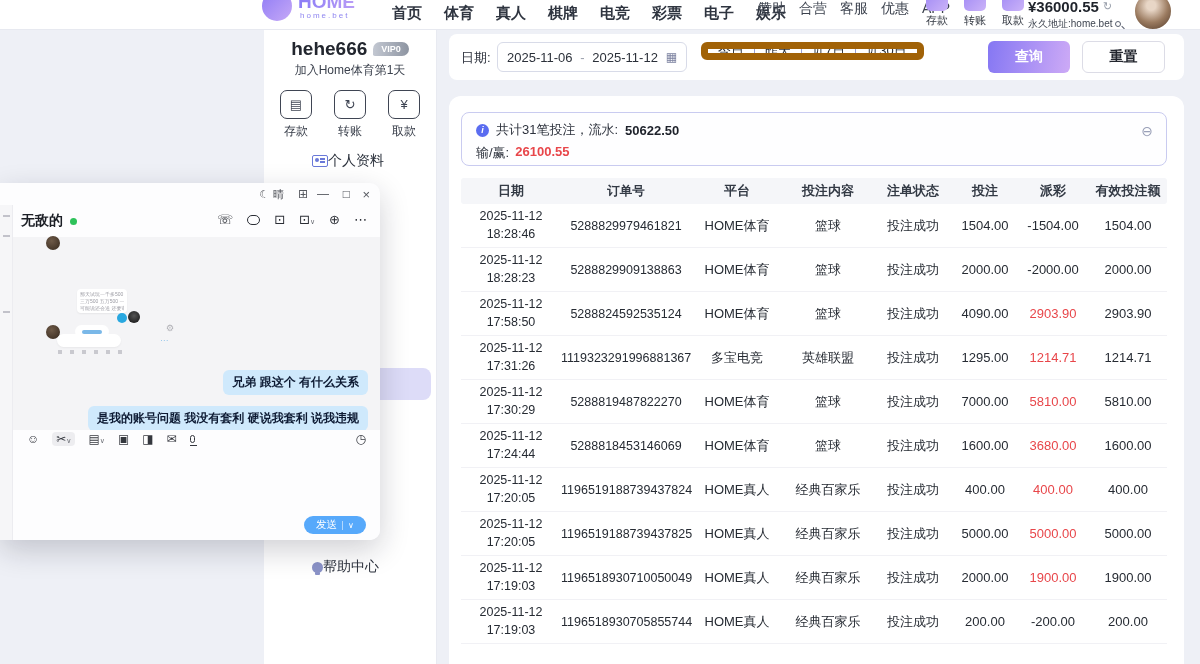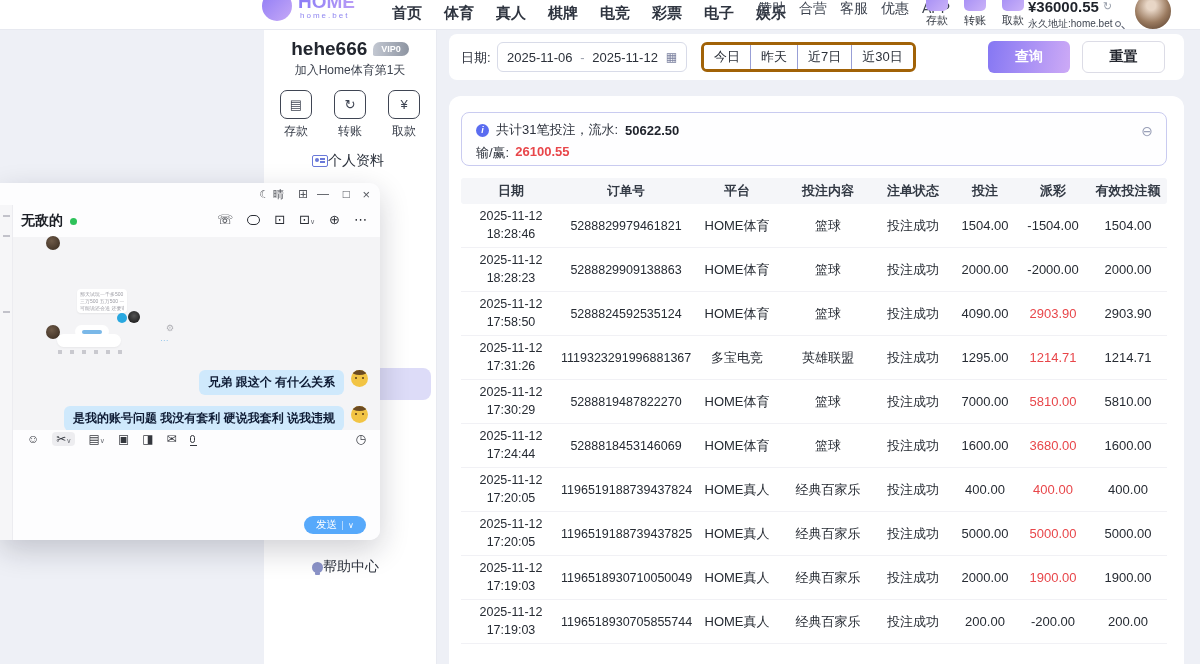--- a/index.html
+++ b/index.html
@@ -50,21 +50,21 @@
   .bulb-ic { width:11px; height:11px; background:#8b93c8; border-radius:50%; position:relative; }
   .bulb-ic::after { content:""; position:absolute; left:3px; top:10px; width:5px; height:3px; background:#8b93c8; border-radius:1px; }
   .active-pill { position:absolute; left:6px; top:338px; width:161px; height:32px; background:#dddcf8; border-radius:8px; }
 
   
   #filter-card { position:absolute; left:449px; top:34px; width:735px; height:46px; background:#fff; border-radius:8px; }
   .flt-label { position:absolute; left:12px; top:15px; font-size:13px; color:#2c313c; }
   #date-range { position:absolute; left:48px; top:8px; width:190px; height:30px; border:1px solid #d8dbe8; border-radius:6px;
     display:flex; align-items:center; justify-content:space-between; padding:0 9px; font-size:13px; color:#2b3039; cursor:pointer; background:#fff; }
   .cal-ic { color:#7c82a0; font-size:12px; }
-  #seg { position:absolute; left:252px; top:8px; height:30px; display:flex; border:3px solid #a16207; border-radius:6px; overflow:hidden; }
+  #seg { position:absolute; left:252px; top:8px; height:18px; display:flex; border:7px solid #a16207; border-radius:6px; overflow:hidden; }
   .seg-item { padding:0 10px; display:flex; align-items:center; font-size:13px; color:#2b3039; cursor:pointer; background:#fff; }
   .seg-item + .seg-item { border-left:1px solid #989fd6; }
   #btn-search { position:absolute; left:539px; top:7px; width:82px; height:32px; border:none; border-radius:6px;
     background:linear-gradient(100deg,#8577f3,#cdaaf6); color:#fff; font-size:14px; font-weight:600; cursor:pointer; }
   #btn-reset { position:absolute; left:633px; top:7px; width:83px; height:32px; border:1px solid #dcdce6; border-radius:6px;
     background:#fff; color:#23262e; font-size:14px; font-weight:600; cursor:pointer; }
 
   #data-card { position:absolute; left:449px; top:96px; width:735px; height:568px; background:#fff; border-radius:12px 12px 0 0; }
   #summary-box { position:absolute; left:12px; top:16px; width:706px; height:54px; border:1px solid #c9cbf0; border-radius:8px; background:#fefeff; }
   .sum-l1 { position:absolute; left:14px; top:8px; display:flex; align-items:center; gap:7px; font-size:13px; color:#2d323d; }
@@ -110,21 +110,21 @@
     background:radial-gradient(circle at 50% 40%, #555, #111); }
   .msg-pill { position:absolute; left:62px; top:88px; width:34px; height:13px; background:#fff; border-radius:7px;
     display:flex; align-items:center; justify-content:center; }
   .msg-pill i { display:block; width:20px; height:4px; background:#7ab8e8; border-radius:2px; }
   .gear { position:absolute; left:153px; top:86px; font-size:9px; color:#b0b0b6; }
   .msg-rect { position:absolute; left:44px; top:97px; width:64px; height:13px; background:#fff; border-radius:7px;
     box-shadow:0 1px 2px rgba(0,0,0,.05); }
   .msg-dots { position:absolute; left:147px; top:99px; font-size:8px; color:#8fc3ea; letter-spacing:1px; }
   .icon-strip { position:absolute; left:45px; top:113px; display:flex; gap:8px; }
   .icon-strip i { width:4px; height:4px; background:#c9c9cf; display:block; }
-  .bub-row { position:absolute; right:12px; display:flex; align-items:flex-start; gap:7px; }
+  .bub-row { position:absolute; right:12px; display:flex; align-items:flex-start; gap:25px;flex-direction:column; }
   .bubble { background:#cfe9fc; border-radius:6px; padding:4px 9px; font-size:12px; font-weight:600; color:#0d1a33; white-space:nowrap; }
   .emoji-av { width:17px; height:17px; border-radius:50%; background:#f2c444; position:relative; overflow:hidden; flex:0 0 auto; }
   .emoji-av::before { content:""; position:absolute; left:0; top:-3px; width:17px; height:8px; background:#6b4a22; border-radius:50%; }
   .emoji-av::after { content:""; position:absolute; left:4px; top:7px; width:2px; height:2px; border-radius:50%;
     background:#5a3b16; box-shadow:7px 0 0 #5a3b16; }
   #chat-toolbar { position:absolute; left:13px; top:247px; right:0; height:20px; background:#fdfdfe; }
   .tool-icons { position:absolute; left:14px; top:2px; display:flex; gap:13px; align-items:center; font-size:12px; color:#34373e; }
   .tool-icons span { cursor:pointer; }
   .cut-bg { background:#ededf0; border-radius:4px; padding:0 4px; }
   .caret { font-size:7px; color:#6a6d74; }

